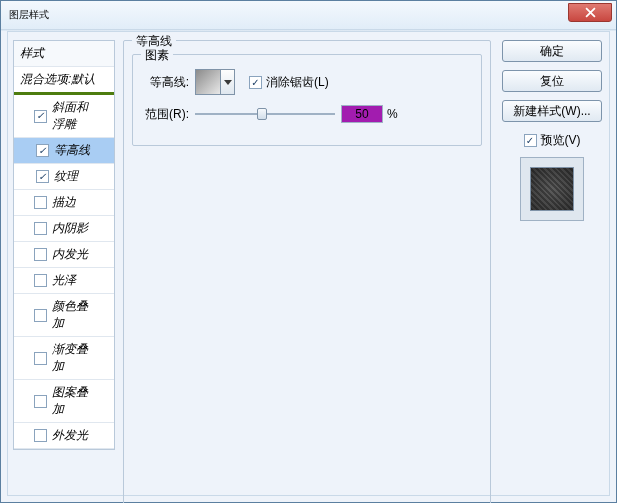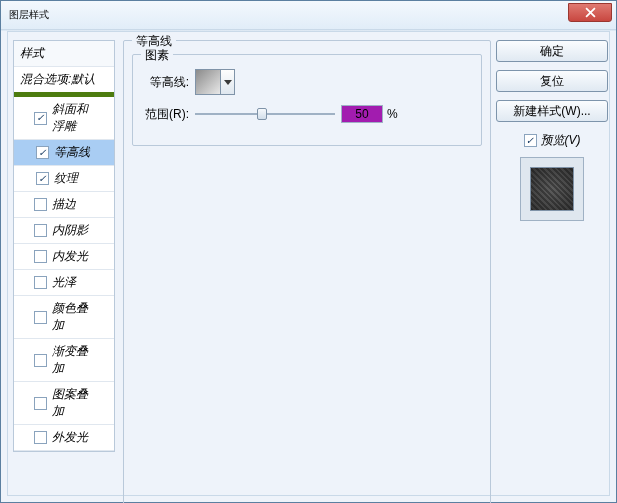--- a/index.html
+++ b/index.html
@@ -27,27 +27,27 @@
 .contour-dd { width: 14px; height: 26px; border: 1px solid #7f93a8; border-left: none; background: linear-gradient(#fdfdfd, #dfe7ef); display: inline-flex; align-items: center; justify-content: center; cursor: pointer; }
 .contour-dd::after { content: ""; border-left: 4px solid transparent; border-right: 4px solid transparent; border-top: 5px solid #3a3a3a; }
 .antialias { display: inline-flex; align-items: center; margin-left: 14px; }
 .antialias .cb { width: 13px; height: 13px; border: 1px solid #8aa3bd; background: #fff; margin-right: 4px; display: inline-flex; align-items: center; justify-content: center; }
 .antialias .cb.checked::after { content: "✓"; font-size: 10px; color: #1d3f66; }
 .slider { position: relative; width: 140px; height: 16px; margin-right: 6px; }
 .slider .track { position: absolute; top: 7px; left: 0; right: 0; height: 2px; background: #9fb1c4; }
 .slider .thumb { position: absolute; top: 2px; left: 62px; width: 10px; height: 12px; background: linear-gradient(#f6f9fc, #d2deea); border: 1px solid #7f93a8; border-radius: 2px; cursor: pointer; }
 .numbox { width: 42px; height: 18px; border: 1px solid #9fb1c4; background: #a21caf; text-align: center; line-height: 16px; margin-right: 4px; }
 .right-col { position: absolute; right: 7px; top: 8px; width: 100px; display: flex; flex-direction: column; align-items: center; }
-.btn { width: 112px; height: 22px; border: 1px solid #7d94ab; border-radius: 3px; background: linear-gradient(#fafcfe, #e0e9f2); margin-bottom: 8px; cursor: pointer; display: flex; align-items: center; justify-content: center; }
-.preview-row { display: flex; align-items: center; margin-top: 2px; margin-bottom: 8px; font-style: italic; }
+.btn { width: 100px; height: 22px; border: 1px solid #7d94ab; border-radius: 3px; background: linear-gradient(#fafcfe, #e0e9f2); margin-bottom: 8px; cursor: pointer; display: flex; align-items: center; justify-content: center; }
+.preview-row { display: flex; align-items: center; margin-top: 2px; margin-bottom: 8px; }
 .preview-row .cb { width: 13px; height: 13px; border: 1px solid #8aa3bd; background: #fff; margin-right: 4px; display: inline-flex; align-items: center; justify-content: center; }
 .preview-row .cb.checked::after { content: "✓"; font-size: 10px; color: #1d3f66; }
 .preview-swatch { width: 64px; height: 64px; border: 1px solid #9fb1c4; background: #dfe7ef; display: flex; align-items: center; justify-content: center; }
 .preview-swatch .tex { width: 44px; height: 44px; background: repeating-linear-gradient(45deg, #6b6b6b 0 2px, #9a9a9a 2px 4px), radial-gradient(#9a9a9a, #5a5a5a); background-blend-mode: multiply; border: 1px solid #7f93a8; }
-.blend-opts { padding: 4px 6px; border-bottom: 5px solid #4d7c0f; }
+.blend-opts { padding: 4px 6px; border-bottom: 3px solid #4d7c0f; }
 </style>
 </head>
 <body>
 
 <div class="dialog">
   <div class="titlebar">
     <span class="title">图层样式</span>
   </div>
   <div class="close-btn">
     <svg viewBox="0 0 10 10">
@@ -110,20 +110,24 @@
 
     <div class="main-group">
       <span class="legend">等高线</span>
       <div class="inner-group">
         <span class="legend">图素</span>
 
         <div class="row">
           <span class="lbl">等高线:</span>
           <span class="contour-thumb"></span>
           <span class="contour-dd"></span>
+          <span class="antialias">
+            <span class="cb checked"></span>
+            <span>消除锯齿(L)</span>
+          </span>
         </div>
 
         <div class="row">
           <span class="lbl">范围(R):</span>
           <div class="slider">
             <div class="track"></div>
             <div class="thumb"></div>
           </div>
           <div class="numbox">50</div>
           <span>%</span>

